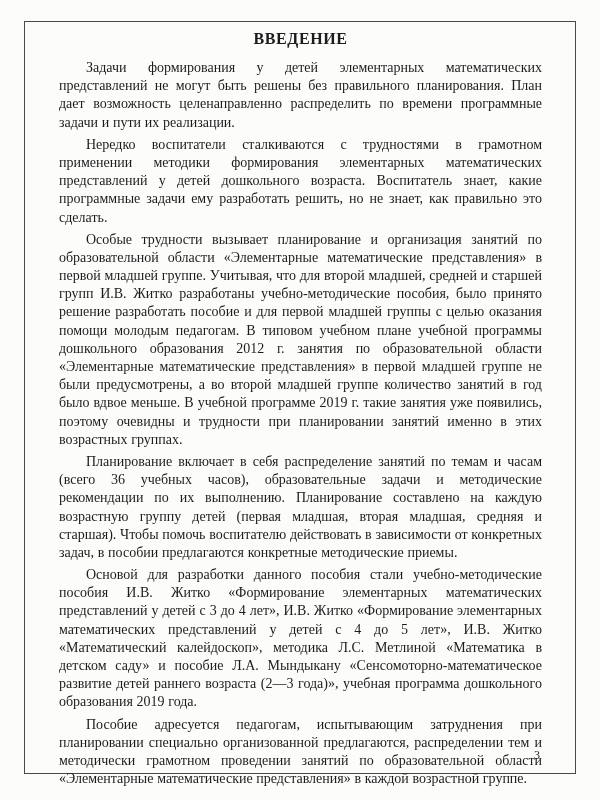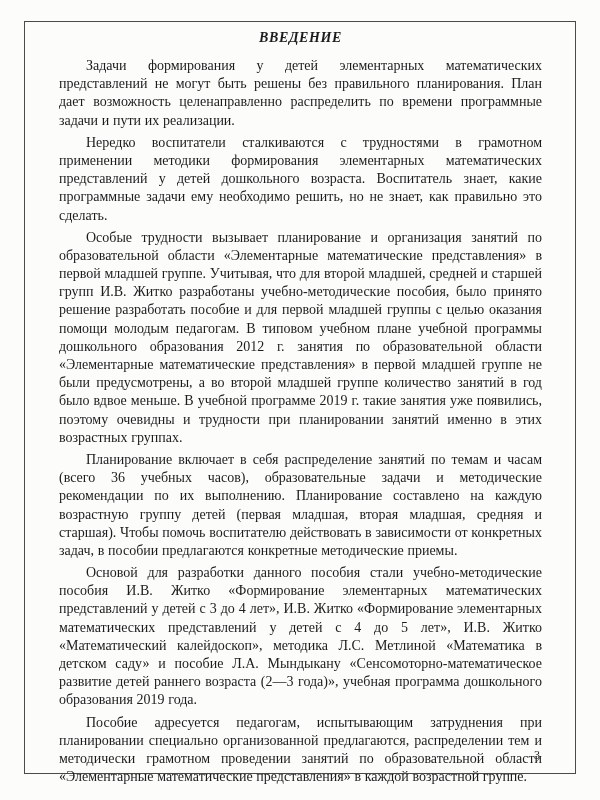--- a/index.html
+++ b/index.html
@@ -24,26 +24,25 @@
     border: 1px solid #4a4a4a;
     box-sizing: border-box;
   }
   .content {
     position: absolute;
     left: 55px;
     right: 54px;
     top: 30px;
   }
   h1.doc-title {
-    font-size: 14px;
+    font-size: 16px;
     font-weight: bold;
     text-align: center;
     letter-spacing: 0.6px;
     margin: 0 0 11px 0;
-    font-style: italic;
   }
   p.para {
     margin: 4px;
     text-align: justify;
     text-indent: 27px;
     font-size: 14px;
     line-height: 1.3;
     word-spacing: 0.2px;
   }
   .page-number {
@@ -56,20 +55,20 @@
 </style>
 </head>
 <body>
 
 <div class="page-frame"></div>
 
 <div class="content">
   <h1 class="doc-title">ВВЕДЕНИЕ</h1>
 
   <p class="para">Задачи формирования у детей элементарных математических представлений не могут быть решены без правильного планирования. План дает возможность целенаправленно распределить по времени программные задачи и пути их реализации.</p>
-  <p class="para">Нередко воспитатели сталкиваются с трудностями в грамотном применении методики формирования элементарных математических представлений у детей дошкольного возраста. Воспитатель знает, какие программные задачи ему необходимо решить, но не знает, как правильно это сделать.</p>
+  <p class="para">Нередко воспитатели сталкиваются с трудностями в грамотном применении методики формирования элементарных математических представлений у детей дошкольного возраста. Воспитатель знает, какие программные задачи ему разработать решить, но не знает, как правильно это сделать.</p>
   <p class="para">Особые трудности вызывает планирование и организация занятий по образовательной области «Элементарные математические представления» в первой младшей группе. Учитывая, что для второй младшей, средней и старшей групп И.В. Житко разработаны учебно-методические пособия, было принято решение разработать пособие и для первой младшей группы с целью оказания помощи молодым педагогам. В типовом учебном плане учебной программы дошкольного образования 2012 г. занятия по образовательной области «Элементарные математические представления» в первой младшей группе не были предусмотрены, а во второй младшей группе количество занятий в год было вдвое меньше. В учебной программе 2019 г. такие занятия уже появились, поэтому очевидны и трудности при планировании занятий именно в этих возрастных группах.</p>
   <p class="para">Планирование включает в себя распределение занятий по темам и часам (всего 36 учебных часов), образовательные задачи и методические рекомендации по их выполнению. Планирование составлено на каждую возрастную группу детей (первая младшая, вторая младшая, средняя и старшая). Чтобы помочь воспитателю действовать в зависимости от конкретных задач, в пособии предлагаются конкретные методические приемы.</p>
   <p class="para">Основой для разработки данного пособия стали учебно-методические пособия И.В. Житко «Формирование элементарных математических представлений у детей с 3 до 4 лет», И.В. Житко «Формирование элементарных математических представлений у детей с 4 до 5 лет», И.В. Житко «Математический калейдоскоп», методика Л.С. Метлиной «Математика в детском саду» и пособие Л.А. Мындыкану «Сенсомоторно-математическое развитие детей раннего возраста (2—3 года)», учебная программа дошкольного образования 2019 года.</p>
   <p class="para">Пособие адресуется педагогам, испытывающим затруднения при планировании специально организованной предлагаются, распределении тем и методически грамотном проведении занятий по образовательной области «Элементарные математические представления» в каждой возрастной группе.</p>
 </div>
 
 <div class="page-number">3</div>
 
 </body></html>

